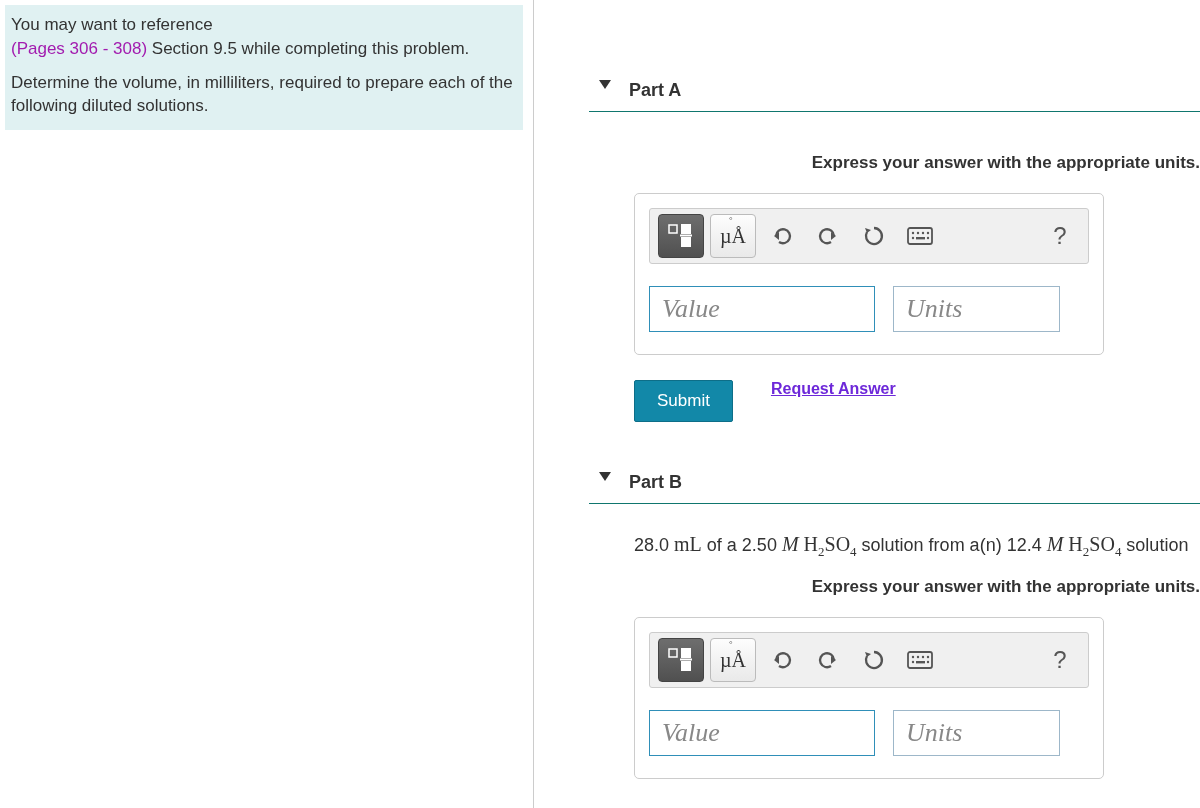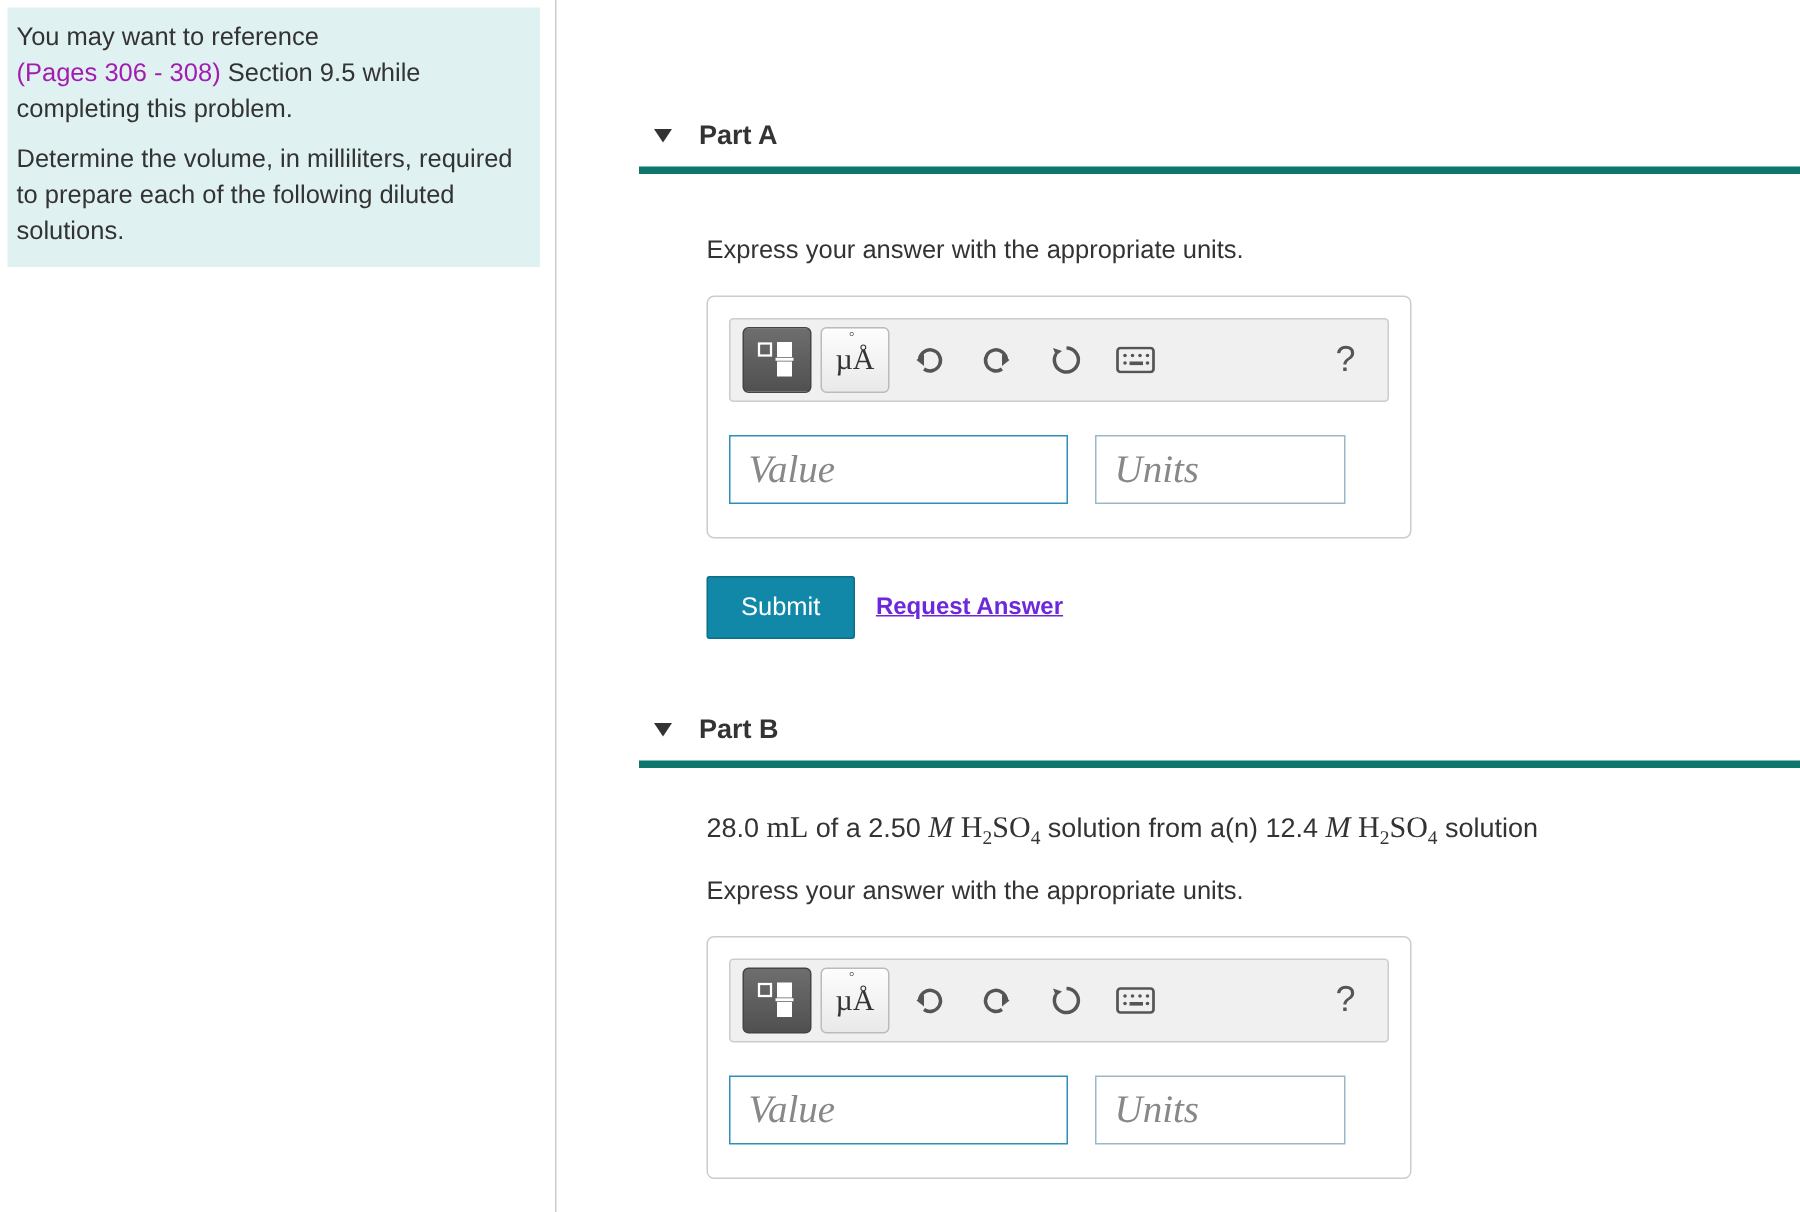--- a/index.html
+++ b/index.html
@@ -7,56 +7,56 @@
     font-family: Arial, Helvetica, sans-serif;
     font-size: 16px;
     color: #333;
     background: #fff;
     width: 1200px;
     height: 808px;
     overflow: hidden;
     display: flex;
   }
   .left-col {
-    width: 371px;
+    width: 534px;
     padding: 5px 10px 5px 5px;
     border-right: 1px solid #ccc;
   }
   .hint {
     background: #e0f1f2;
     padding: 8px 10px 12px 6px;
     line-height: 1.4;
     font-size: 17px;
   }
   .hint a { color: #a21caf; text-decoration: none; }
   .right-col {
     flex: 1;
     padding: 70px 0 0 55px;
   }
   .part-hdr {
     display: flex;
-    align-items: center;
+    align-items: flex-start;
     padding: 10px 0 10px 10px;
-    border-bottom: 5px solid #0f766e;
+    border-bottom: 1px solid #0f766e;
     cursor: pointer;
   }
   .tri {
     width: 0; height: 0;
     border-left: 6px solid transparent;
     border-right: 6px solid transparent;
     border-top: 9px solid #333;
     margin-right: 18px;
   }
   .part-hdr h3 { font-size: 18px; font-weight: bold; }
   .part-body { padding: 25px 0 40px 45px; }
   .qtext { font-size: 18px; line-height: 1.5; }
   .math { font-family: 'Times New Roman', serif; font-style: italic; font-size: 20px; }
   .sub { font-size: 0.72em; vertical-align: sub; font-style: normal; font-family: 'Times New Roman', serif; }
   .rm { font-style: normal; font-family: 'Times New Roman', serif; }
-  .instr { font-weight: normal; font-size: 17px; margin-top: 16px; }
+  .instr { font-weight: bold; font-size: 17px; margin-top: 16px; text-align: right; }
   .answer-box {
     border: 1px solid #ccc;
     border-radius: 5px;
     margin-top: 20px;
     width: 470px;
     padding: 14px 14px 22px 14px;
   }
   .toolbar {
     background: #f0f0f0;
     border: 1px solid #ccc;
@@ -107,21 +107,21 @@
     font-size: 26px;
     font-style: italic;
     color: #888;
     padding: 4px 12px;
     display:flex; align-items:center;
     cursor: text;
     background:#fff;
   }
   .inp.value { width: 226px; border-color: #2f8fb8; border-width: 1.5px;}
   .inp.units { width: 167px; }
-  .actions { display:flex; align-items:center; gap: 14px; margin-top: 25px; }
+  .actions { display:flex; gap: 38px; margin-top: 25px; }
   .submit {
     background: #1288a8;
     color: #fff;
     border: 1px solid #0d6e88;
     padding: 10px 22px;
     font-size: 17px;
     border-radius: 2px;
     cursor: pointer;
   }
   .req { color: #6d28d9; font-weight: bold; text-decoration: underline; font-size: 16px; cursor:pointer; }

